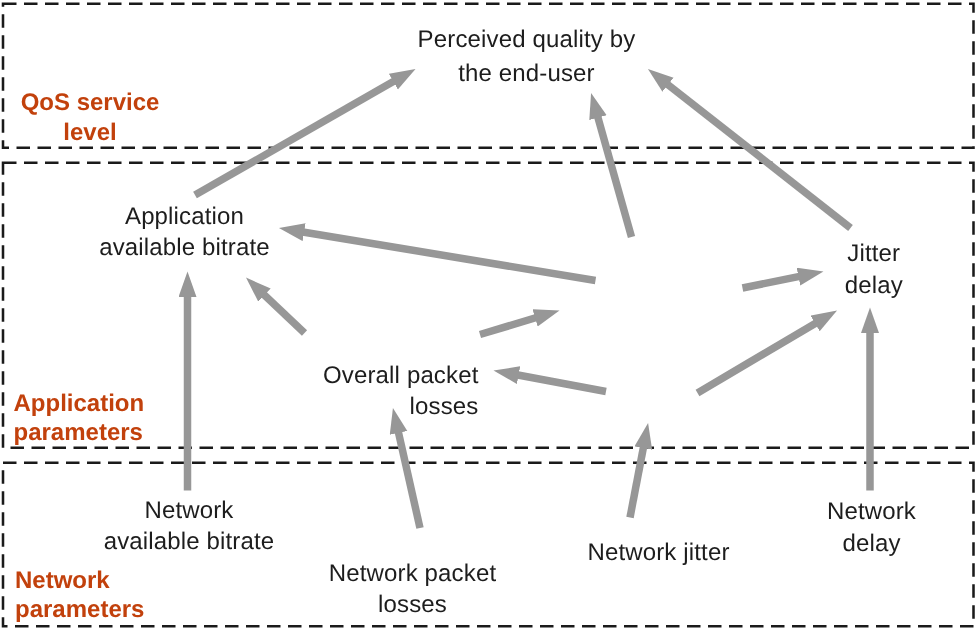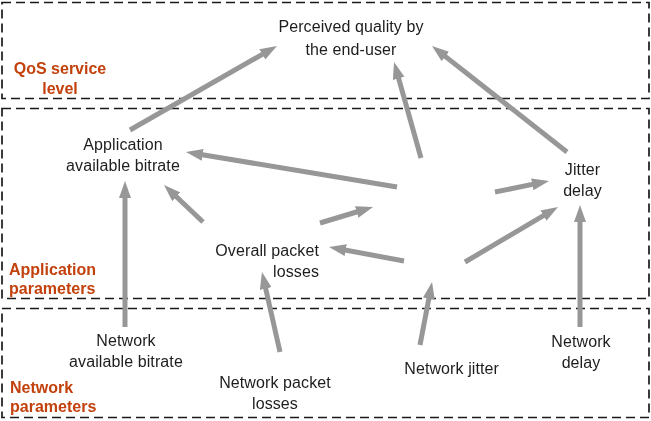--- a/index.html
+++ b/index.html
@@ -79,17 +79,17 @@
   <div class="node" style="left:43px; top:134px; width:160px;">Application
 available bitrate</div>
   <div class="node" style="left:540px; top:159px; width:85px;">Jitter
 delay</div>
   <div class="node" style="left:199px; top:240px; width:120px;text-align:right;">Overall packet
 losses</div>
   <div class="node" style="left:46px; top:330px; width:160px;">Network
 available bitrate</div>
   <div class="node" style="left:215px; top:372px; width:120px;">Network packet
 losses</div>
-  <div class="node" style="left:379px; top:358px; width:120px;text-align:right;">Network jitter</div>
+  <div class="node" style="left:379px; top:358px; width:120px;">Network jitter</div>
   <div class="node" style="left:541px; top:331px; width:80px;">Network
 delay</div>
 
 </div>
 
 </body></html>

